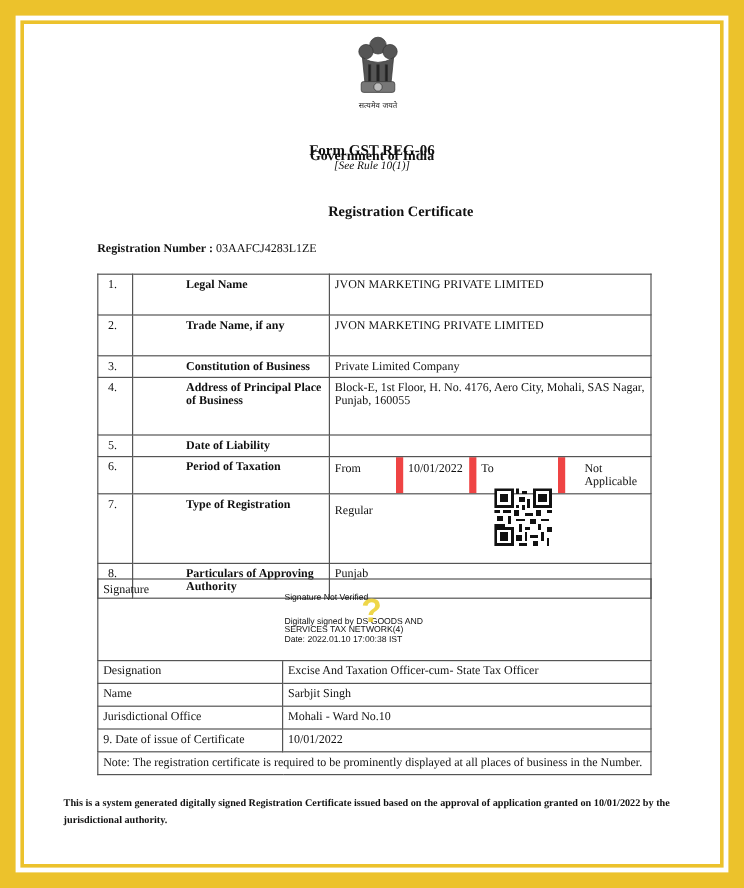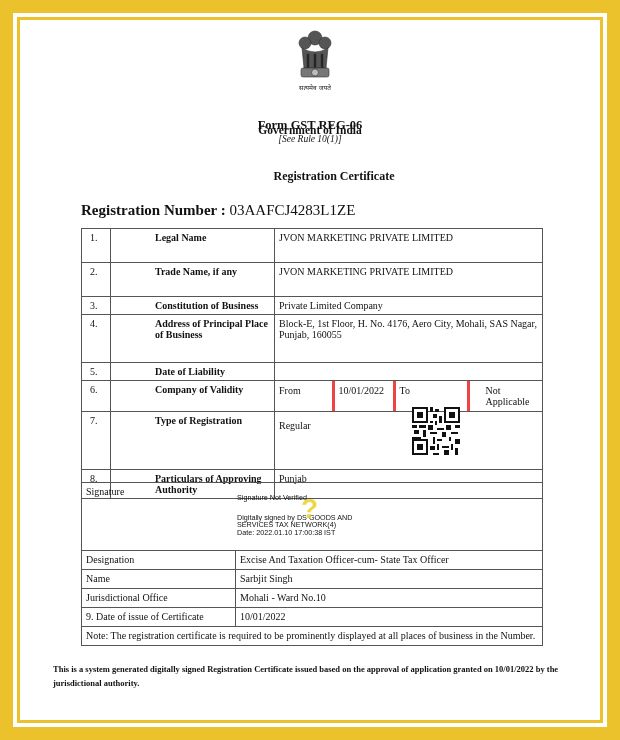--- a/index.html
+++ b/index.html
@@ -6,39 +6,39 @@
   html, body { width: 620px; height: 740px; background: #ffffff; overflow: hidden; }
   body { position: relative; font-family: "Liberation Serif", "DejaVu Serif", serif; color: #111; }
   .frame-outer { position: absolute; left: 0; top: 0; width: 620px; height: 740px; border: 13px solid #ecc22c; }
   .frame-inner { position: absolute; left: 17px; top: 17px; width: 586px; height: 706px; border: 3px solid #ecc22c; }
   .emblem { position: absolute; left: 290px; top: 28px; width: 50px; height: 68px; }
   .center-text { position: absolute; left: 0; width: 620px; text-align: center; }
   .gov { top: 104px; font-size: 11.5px; font-weight: bold; margin-top: 20px; }
   .form { top: 118px; font-size: 12.5px; font-weight: bold; }
   .rule { top: 134px; font-size: 9.5px; font-style: italic; }
   .cert-title { top: 169px; font-size: 12px; font-weight: bold; margin-left: 24px; }
-  .regno { position: absolute; left: 81px; top: 202px; font-size: 15px; font-weight: bold; }
+  .regno { position: absolute; left: 81px; top: 202px; font-size: 10px; font-weight: bold; }
   .regno .val { font-weight: normal; }
 
   table { border-collapse: collapse; position: absolute; font-size: 10px; }
   td { border: 1px solid #555; vertical-align: top; padding: 3px 4px; }
   .t1 { left: 81px; top: 228px; width: 462px; }
   .t1 td.no { width: 29px; text-align: left; padding-left: 8px; }
   .t1 td.lbl { width: 164px; font-weight: bold; padding-left: 44px; }
   .t1 td.val { }
   .t1 tr.r1 td, .t1 tr.r2 td { height: 34px; }
   .t1 tr.r3 td { height: 18px; }
   .t1 tr.r4 td { height: 48px; }
   .t1 tr.r5 td { height: 18px; }
   .t1 tr.r6 td { height: 20px; }
   .t1 tr.r7 td { height: 58px; }
   .t1 tr.r8 td { height: 20px; }
   .t1 td.split { padding: 0; }
   .inner { width: 100%; border-collapse: collapse; position: static; font-size: 10px; }
-  .inner td { border: none; border-right: 3px solid #ef4444; padding: 4px 4px; height: 19px; }
+  .inner td { border: none; border-right: 6px solid #ef4444; padding: 4px 4px; height: 19px; }
   .inner td:last-child { border-right: none; padding-left: 16px; }
   .qr { position: absolute; left: 412px; top: 407px; width: 48px; height: 48px; }
 
   .t2 { left: 81px; top: 482px; width: 462px; border-radius: 25px; }
   .t2 td { padding: 3px 4px; }
   .sig-cell { height: 68px; position: relative; }
   .sig-label { font-size: 10px; }
   .sig-block { position: absolute; left: 155px; top: 11px; font-family: "Liberation Sans", "DejaVu Sans", sans-serif; font-size: 7.2px; line-height: 7.5px; color: #111; }
   .sig-block .l0 { margin-bottom: 12px; }
   .sig-q { position: absolute; left: 219px; top: 10px; font-family: "Liberation Sans", sans-serif; font-size: 28px; font-weight: bold; color: #ecd02a; opacity: 0.85; }
@@ -99,21 +99,21 @@
     <td class="lbl">Address of Principal Place of Business</td>
     <td class="val">Block-E, 1st Floor, H. No. 4176, Aero City, Mohali, SAS Nagar, Punjab, 160055</td>
   </tr>
   <tr class="r5">
     <td class="no">5.</td>
     <td class="lbl">Date of Liability</td>
     <td class="val"></td>
   </tr>
   <tr class="r6">
     <td class="no">6.</td>
-    <td class="lbl">Company of Validity</td>
+    <td class="lbl">Period of Taxation</td>
     <td class="split">
       <table class="inner">
         <tbody>
               <tr>
           <td style="width:58px">From</td>
           <td style="width:61px">10/01/2022</td>
           <td style="width:74px">To</td>
           <td>Not Applicable</td>
         </tr>
       </tbody>

